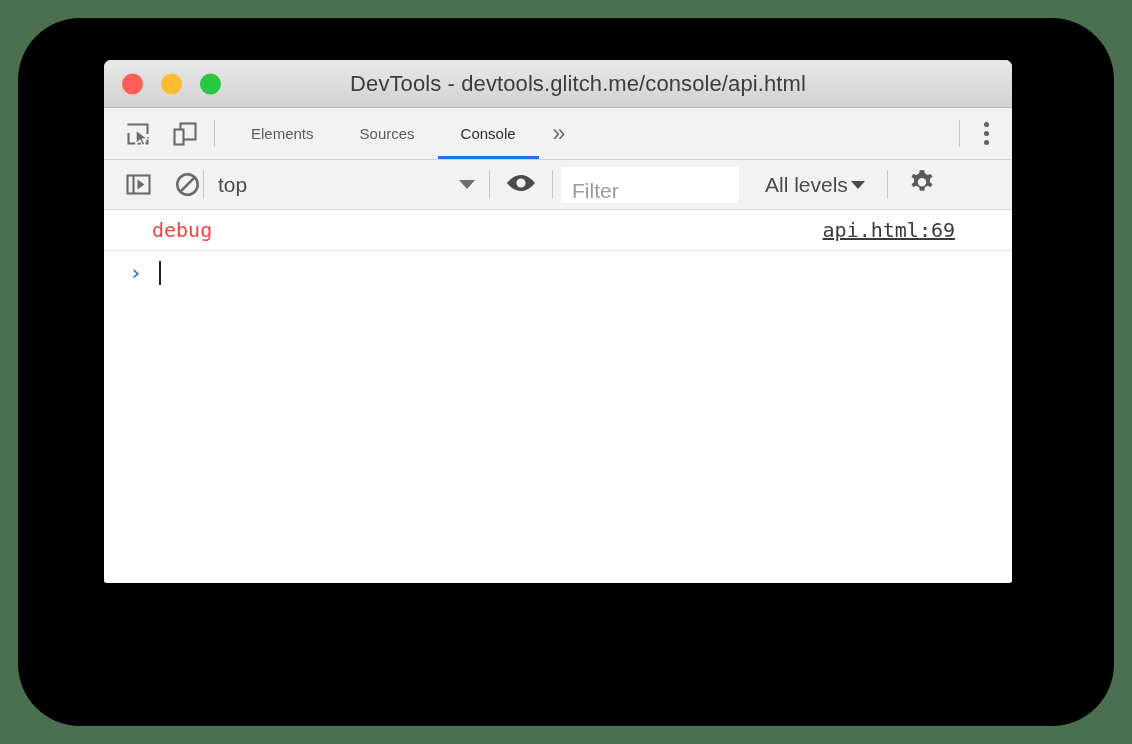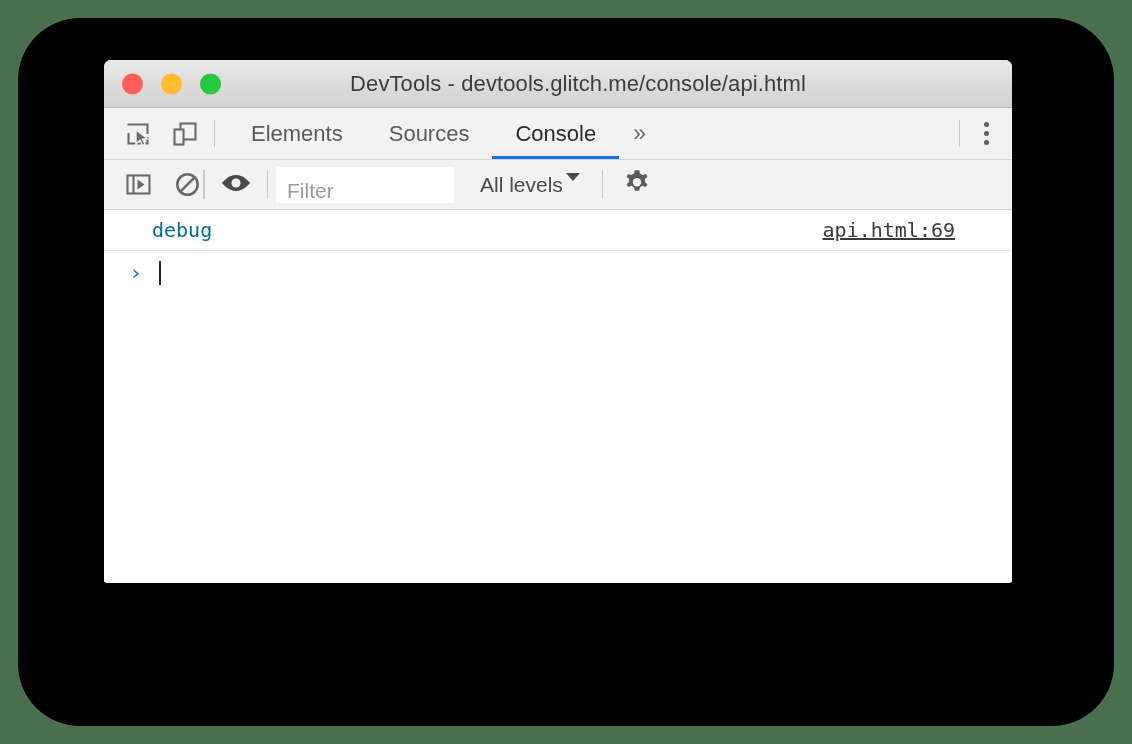--- a/index.html
+++ b/index.html
@@ -107,21 +107,21 @@
   }
   .tabs {
     display: flex;
     align-items: stretch;
   }
   .tab {
     position: relative;
     display: flex;
     align-items: center;
     padding: 0 23px;
-    font-size: 22px;
+    font-size: 15px;
     color: #5a5a5a;
     white-space: nowrap;
   }
   .tab.active {
     color: #2b2b2b;
   }
   .tab.active::after {
     content: "";
     position: absolute;
     left: 0;
@@ -206,20 +206,21 @@
     display: flex;
     align-items: flex-end;
     padding-left: 11px;
     font-size: 21px;
     color: #9a9a9a;
     box-sizing: border-box;
     margin-left: 8px;
   }
   .levels {
     display: flex;
+    align-items: center;
     gap: 3px;
     margin-left: 26px;
     margin-right: 22px;
     font-size: 21px;
     color: #4a4a4a;
   }
   .levels .caret {
     margin: 0;
     border-left: 7px solid transparent;
     border-right: 7px solid transparent;
@@ -242,21 +243,21 @@
     height: 41px;
     display: flex;
     align-items: center;
     border-bottom: 1px solid #e4e4e4;
     box-sizing: border-box;
   }
   .msg-text {
     padding-left: 48px;
     font-family: "DejaVu Sans Mono", monospace;
     font-size: 20px;
-    color: #0369a1;
+    color: #ef4444;
   }
   .msg-source {
     margin-left: auto;
     margin-right: 57px;
     font-family: "DejaVu Sans Mono", monospace;
     font-size: 20px;
     color: #3b3b3b;
     text-decoration: underline;
   }
   .prompt-row {
@@ -345,20 +346,24 @@
         </svg>
       </span>
       <span class="icon-btn">
         <svg width="27" height="27" viewBox="0 0 27 27" aria-hidden="true">
           <circle cx="13.5" cy="13.5" r="10.2" fill="none" stroke="#6a6a6a" stroke-width="2.6"></circle>
           <line x1="6.4" y1="20.6" x2="20.6" y2="6.4" stroke="#6a6a6a" stroke-width="2.6"></line>
         </svg>
       </span>
     </div>
     <div class="vsep"></div>
+    <div class="ctx-select">
+      <span class="ctx-label">top</span>
+      <span class="caret"></span>
+    </div>
     <div class="vsep"></div>
     <div class="eye-wrap">
       <span>
         <svg width="32" height="24" viewBox="0 0 32 24" aria-hidden="true">
           <path d="M16 4 C24 4 30 12 30 12 C30 12 24 20 16 20 C8 20 2 12 2 12 C2 12 8 4 16 4 Z" fill="#4a4a4a"></path>
           <circle cx="16" cy="12" r="4.6" fill="#f2f2f2"></circle>
         </svg>
       </span>
     </div>
     <div class="vsep"></div>

